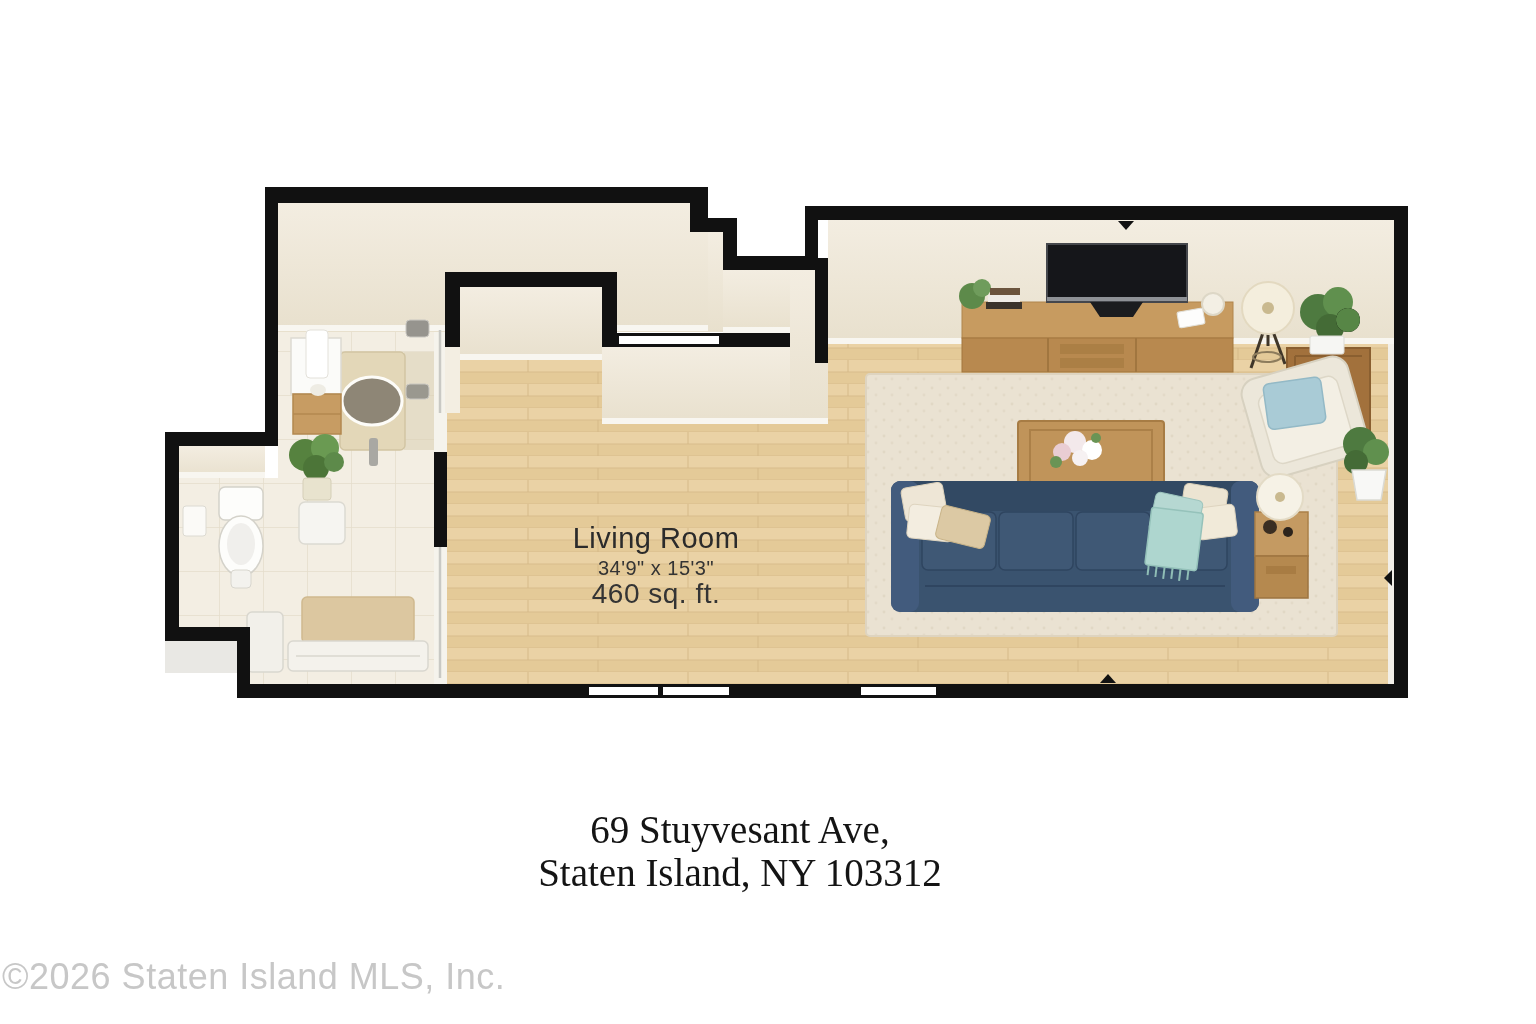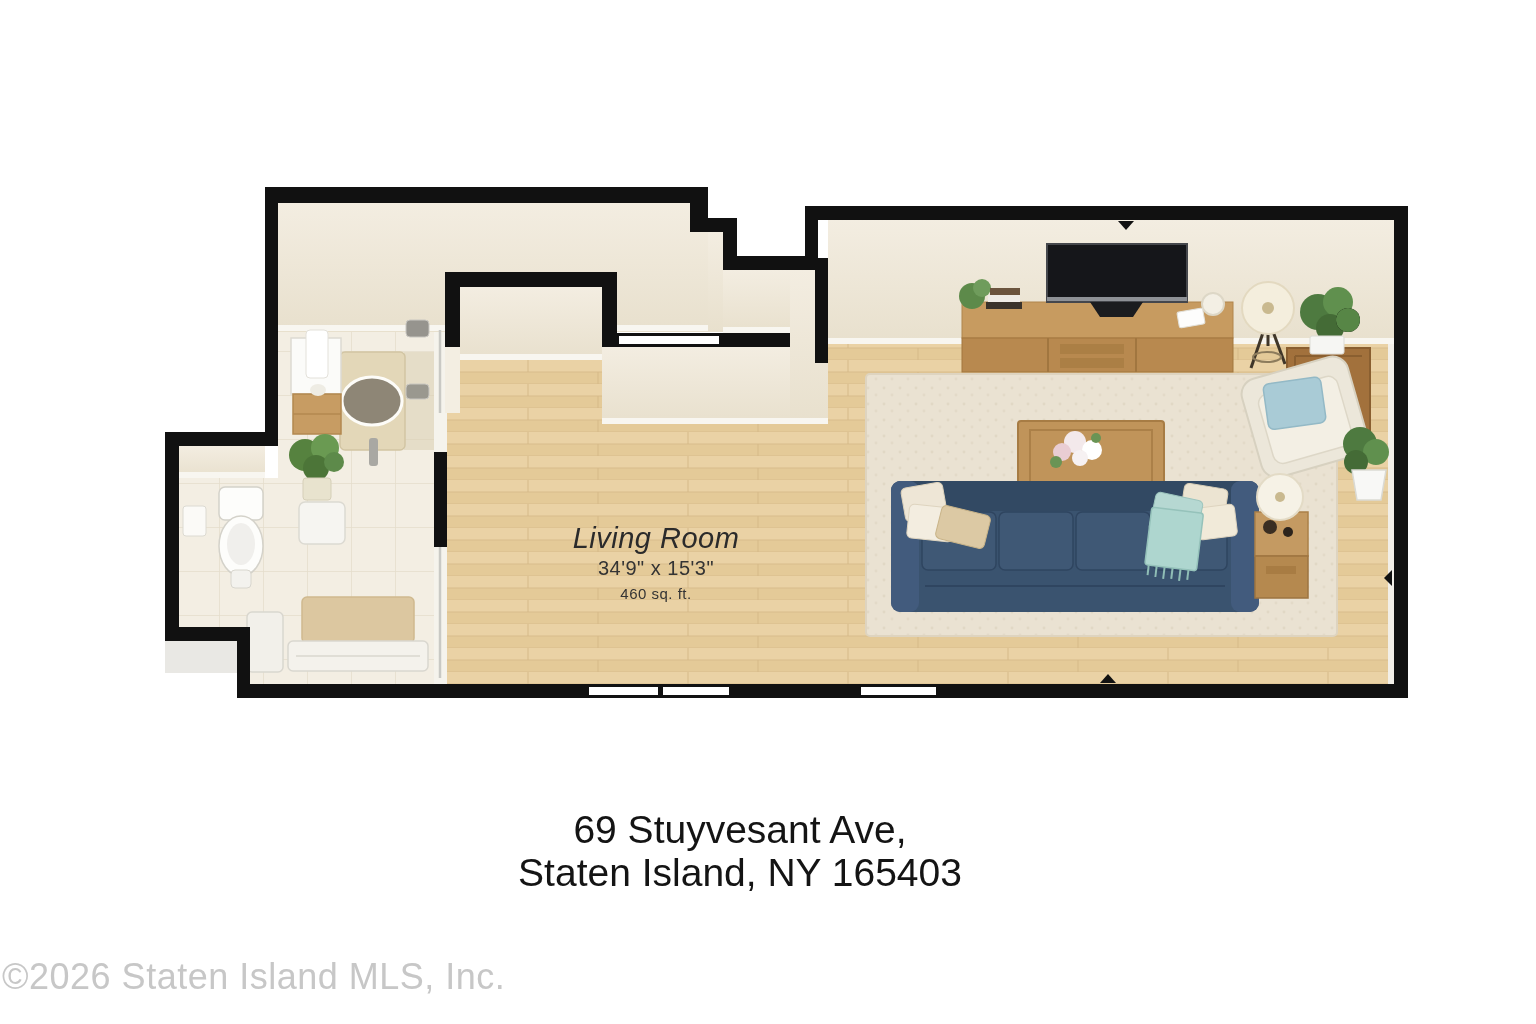--- a/index.html
+++ b/index.html
@@ -1,24 +1,24 @@
 <!DOCTYPE html>
 <html><head>
 <meta charset="utf-8">
 <style>
   html,body{margin:0;padding:0;background:#ffffff;}
   .canvas{position:relative;width:1536px;height:1024px;background:#ffffff;overflow:hidden;
           font-family:"Liberation Sans",sans-serif;}
   .plan-svg{position:absolute;left:0;top:0;}
   .room-label{position:absolute;left:496px;top:521px;width:320px;text-align:center;color:#2b2b2b;}
-  .room-label .name{font-size:29px;line-height:34px;font-weight:400;letter-spacing:.5px;font-style:italic;}
+  .room-label .name{font-size:29px;line-height:34px;font-weight:400;letter-spacing:.5px;}
   .room-label .dims{font-size:20px;line-height:26px;color:#343434;letter-spacing:.5px;}
-  .room-label .area{font-size:15px;line-height:26px;color:#343434;letter-spacing:.5px;}
+  .room-label .area{font-size:28px;line-height:26px;color:#343434;letter-spacing:.5px;}
   .address{position:absolute;left:340px;top:808px;width:800px;text-align:center;
-           font-family:Liberation Sans, sans-serif;color:#141414;font-size:39px;line-height:43px;}
+           font-family:Liberation Serif, serif;color:#141414;font-size:39px;line-height:43px;}
   .copyright{position:absolute;left:2px;top:960px;font-size:36px;line-height:34px;color:#c7c7c7;
              letter-spacing:.5px;}
 </style>
 </head>
 <body>
 
 <div class="canvas">
 
 <svg class="plan-svg" width="1536" height="1024" viewBox="0 0 1536 1024">
   <defs>
@@ -270,18 +270,18 @@
 </svg>
 
 <div class="room-label">
   <div class="name">Living Room</div>
   <div class="dims">34'9" x 15'3"</div>
   <div class="area">460 sq. ft.</div>
 </div>
 
 <div class="address">
   <div>69 Stuyvesant Ave,</div>
-  <div>Staten Island, NY 165403</div>
+  <div>Staten Island, NY 103312</div>
 </div>
 
 <div class="copyright">©2026 Staten Island MLS, Inc.</div>
 
 </div>
 
 </body></html>

